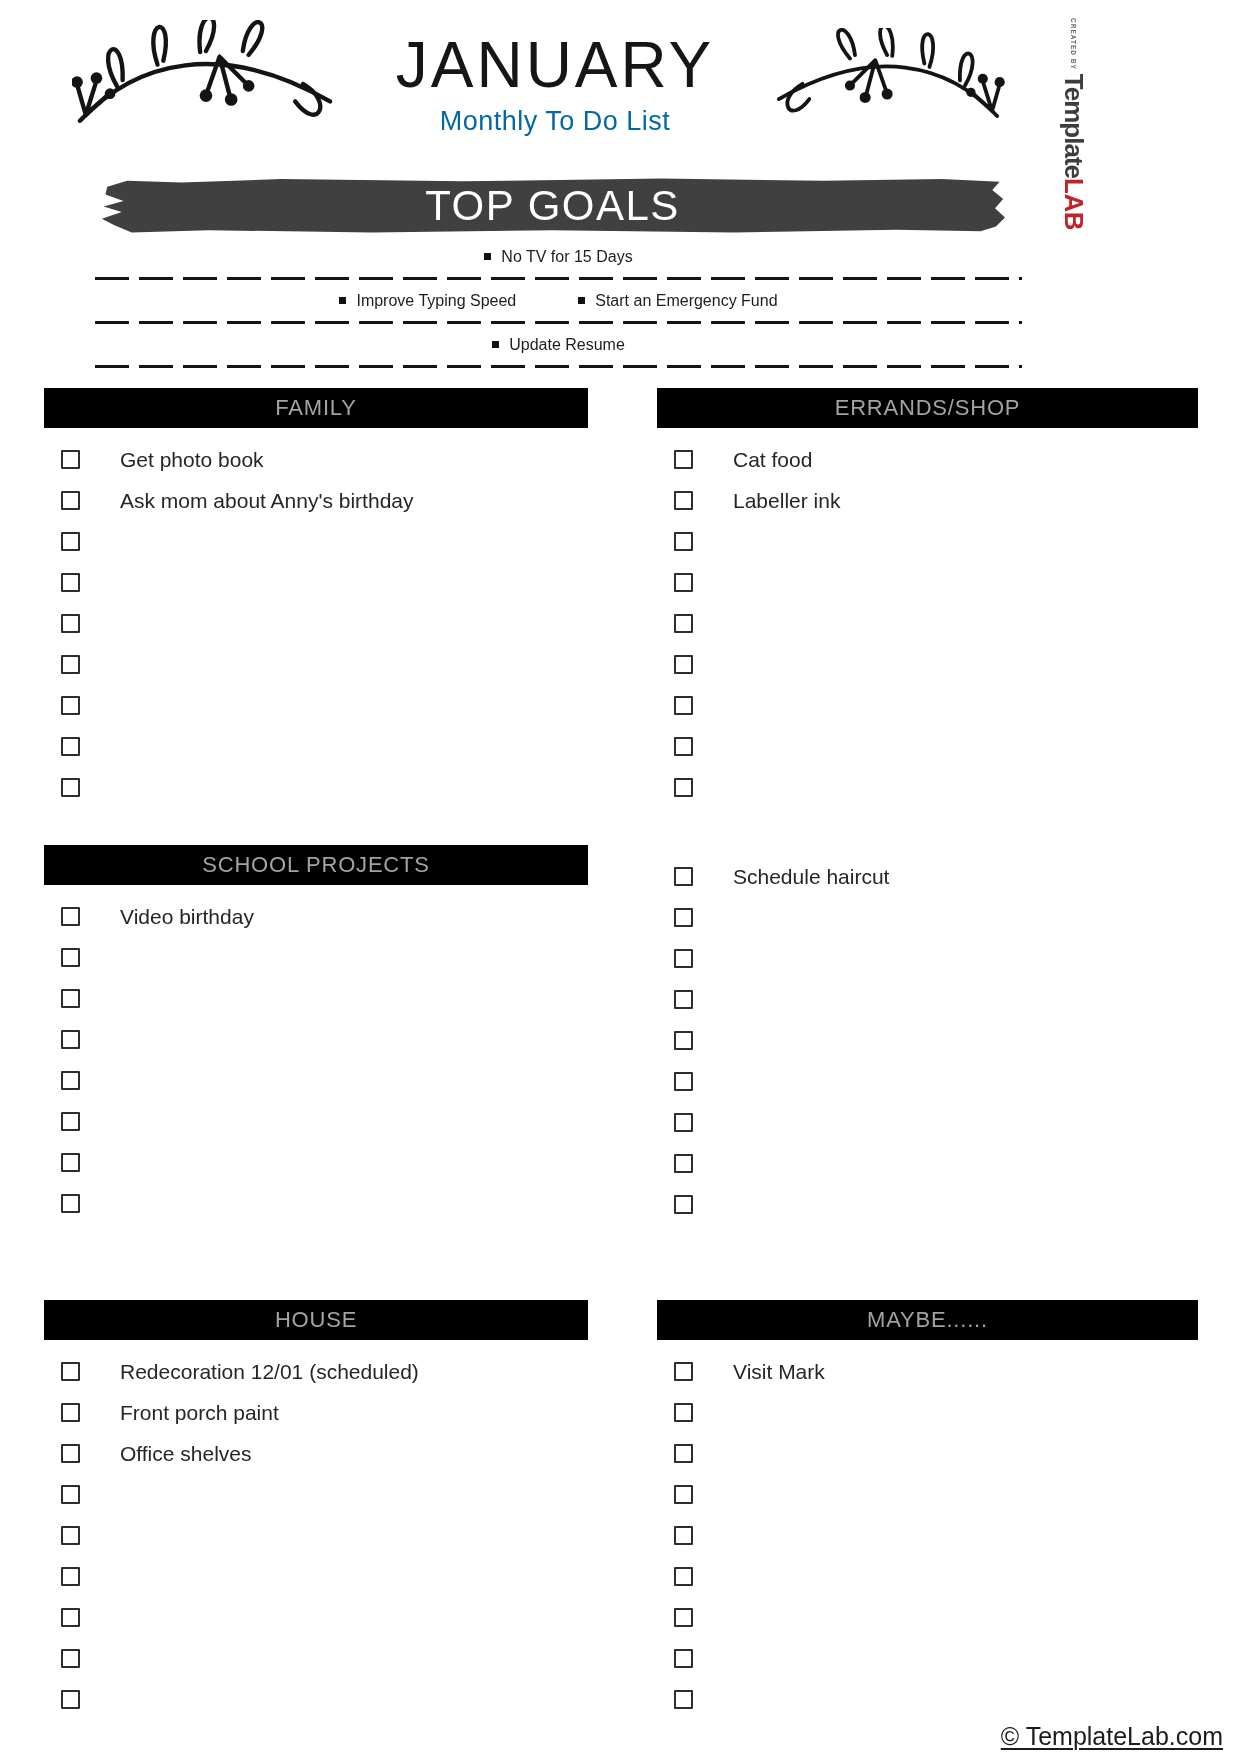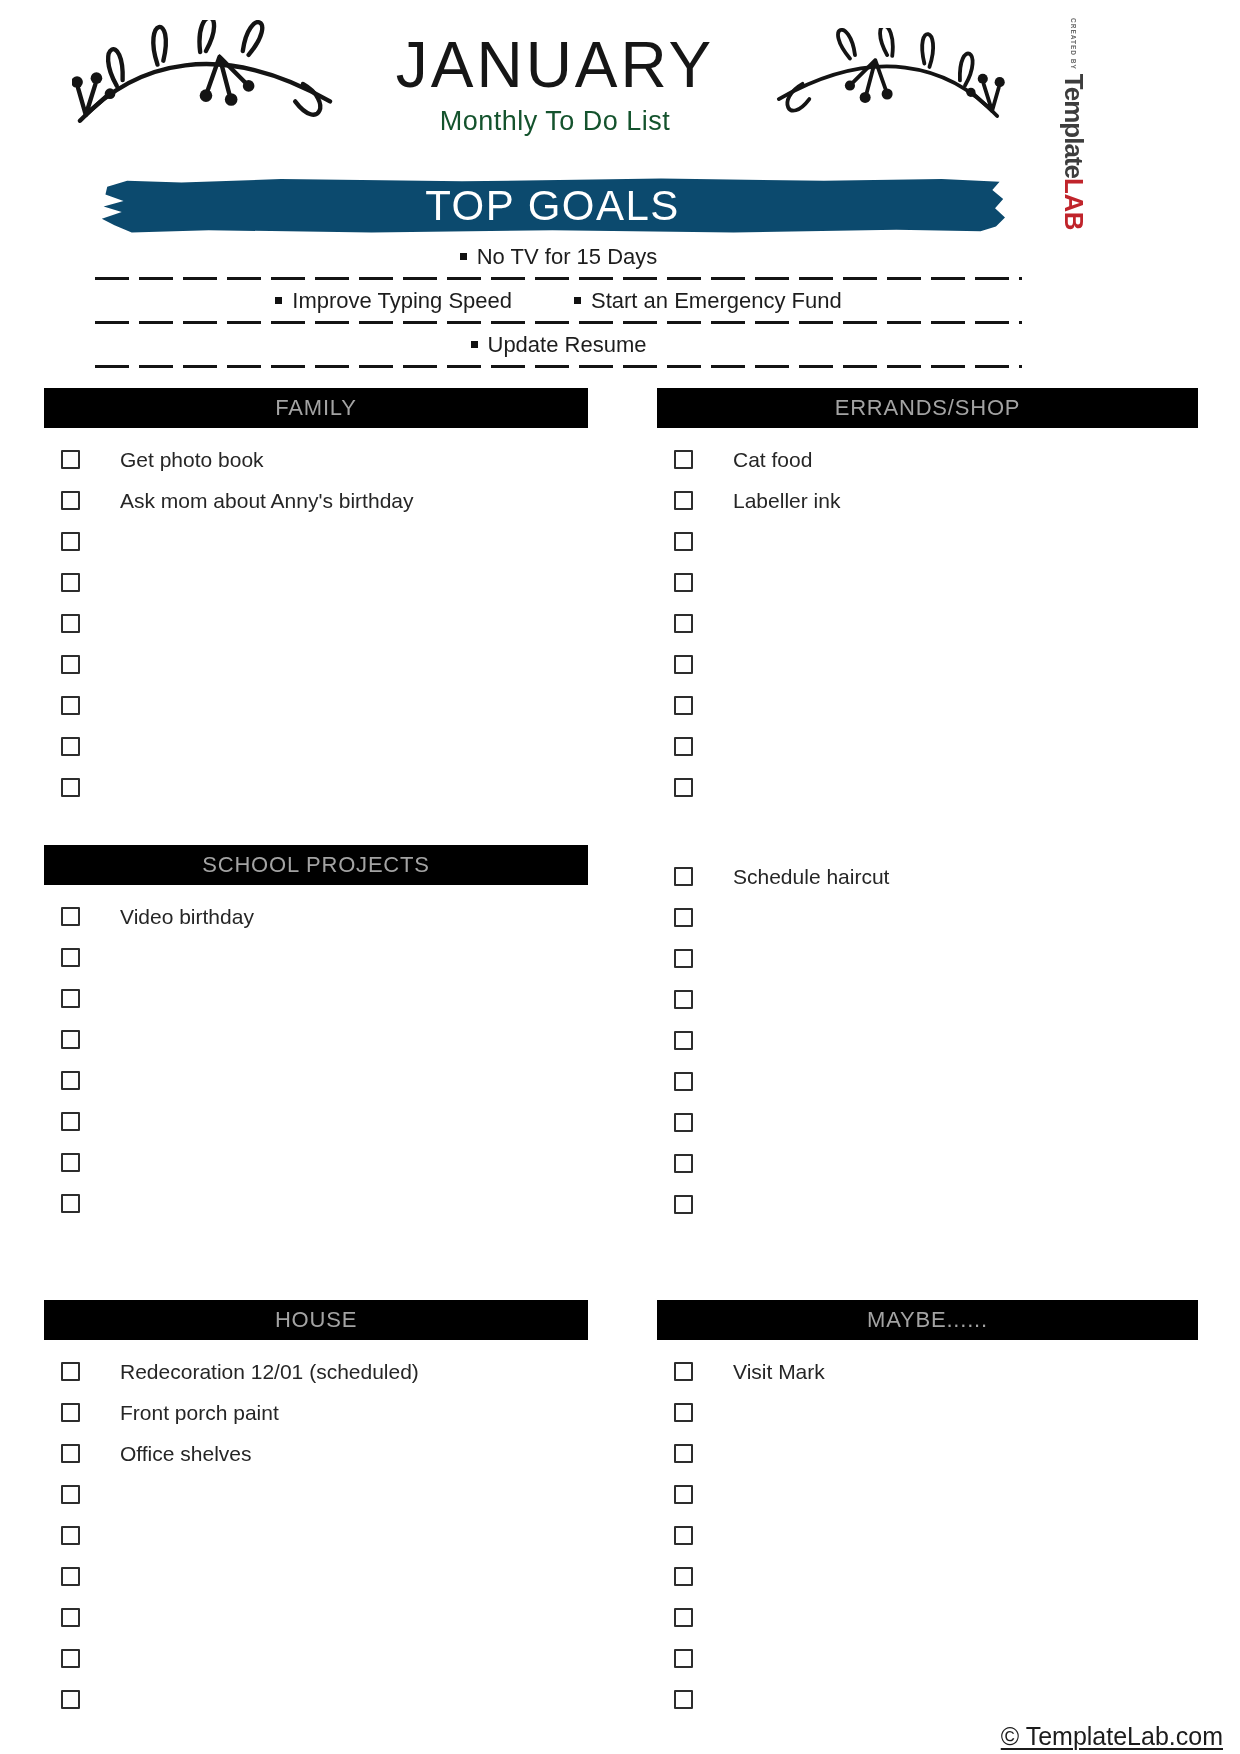--- a/index.html
+++ b/index.html
@@ -9,49 +9,49 @@
   }
   .abs{position:absolute;}
 
   
   .month-title{
     left:100px;top:30px;width:910px;text-align:center;
     font-size:64px;font-weight:300;letter-spacing:3px;color:#161616;line-height:1.1;
   }
   .subtitle{
     left:100px;top:106px;width:910px;text-align:center;
-    font-size:27px;font-weight:400;color:#14532d;letter-spacing:.5px;
+    font-size:27px;font-weight:400;color:#0369a1;letter-spacing:.5px;
   }
   .branch{pointer-events:none;}
   .branch svg{display:block;width:100%;height:100%;}
   .flip{transform:scaleX(-1);}
 
   
   .logo-wrap{left:1050px;top:18px;width:48px;height:210px;}
   .logo-inner{
     width:210px;height:48px;transform-origin:24px 24px;transform:rotate(90deg);
     display:flex;align-items:center;white-space:nowrap;
   }
   .created-by{font-size:6.5px;font-weight:700;color:#6a6a6a;letter-spacing:1px;margin-right:4px;}
   .brand{font-size:26px;font-weight:700;letter-spacing:-1px;color:#3d3d3d;}
   .brand-lab{color:#c0242b;letter-spacing:-.5px;}
 
   
   .banner{
-    left:100px;top:178px;width:905px;height:55px;background:#0c4a6e;
+    left:100px;top:178px;width:905px;height:55px;background:#404040;
     display:flex;align-items:center;justify-content:center;
     clip-path:polygon(0.8% 16%,3% 5%,9% 8%,20% 2%,40% 6%,62% 1%,80% 5%,93% 2%,99.4% 7%,98.6% 22%,99.8% 38%,98.9% 55%,100% 72%,99% 88%,97.3% 97%,88% 94%,70% 99%,50% 95%,30% 99%,12% 95%,3.5% 99%,1.6% 86%,0.2% 74%,2.4% 62%,0.4% 52%,2.6% 42%,0.6% 30%);
     text-align:center;
   }
   .banner-text{color:#fff;font-size:42px;font-weight:300;letter-spacing:1.5px;}
 
   
   .goals{left:95px;top:236px;width:927px;}
   .goal-row{height:41px;display:flex;align-items:center;justify-content:center;gap:62px;}
-  .goal{display:inline-flex;align-items:center;font-size:22px;color:#1d1d1d;}
+  .goal{display:inline-flex;align-items:center;font-size:16px;color:#1d1d1d;}
   .bullet{display:inline-block;width:7px;height:7px;background:#111;margin-right:10px;flex:none;}
   .dash-line{
     height:3px;
     background:repeating-linear-gradient(90deg,#141414 0 34px,transparent 34px 44px);
   }
 
   
   .section{position:absolute;}
   .sec-bar{
     height:40px;background:#000;color:#a3a3a3;text-align:center;line-height:40px;

